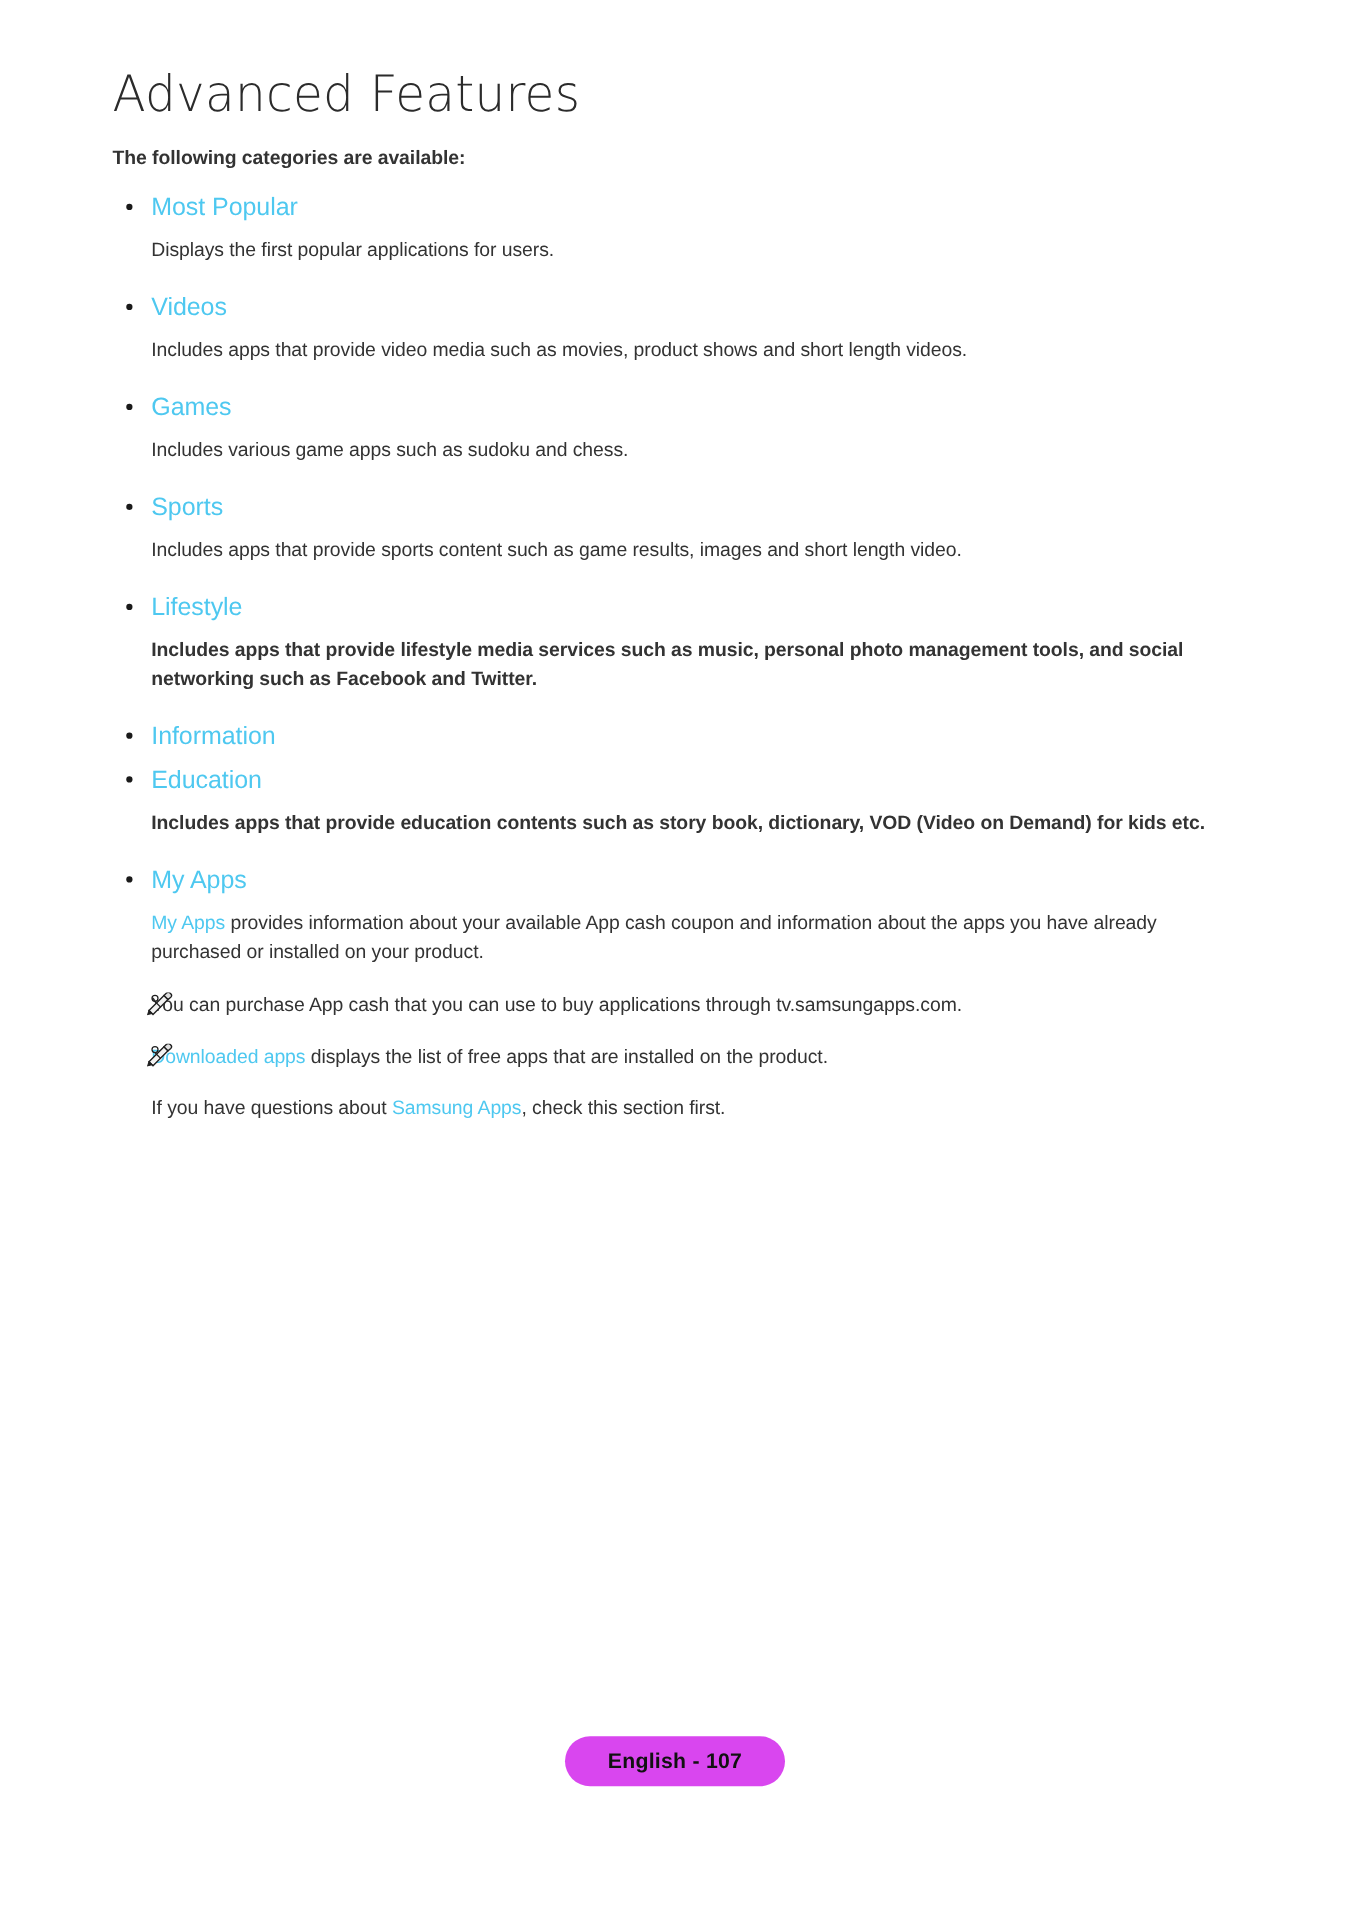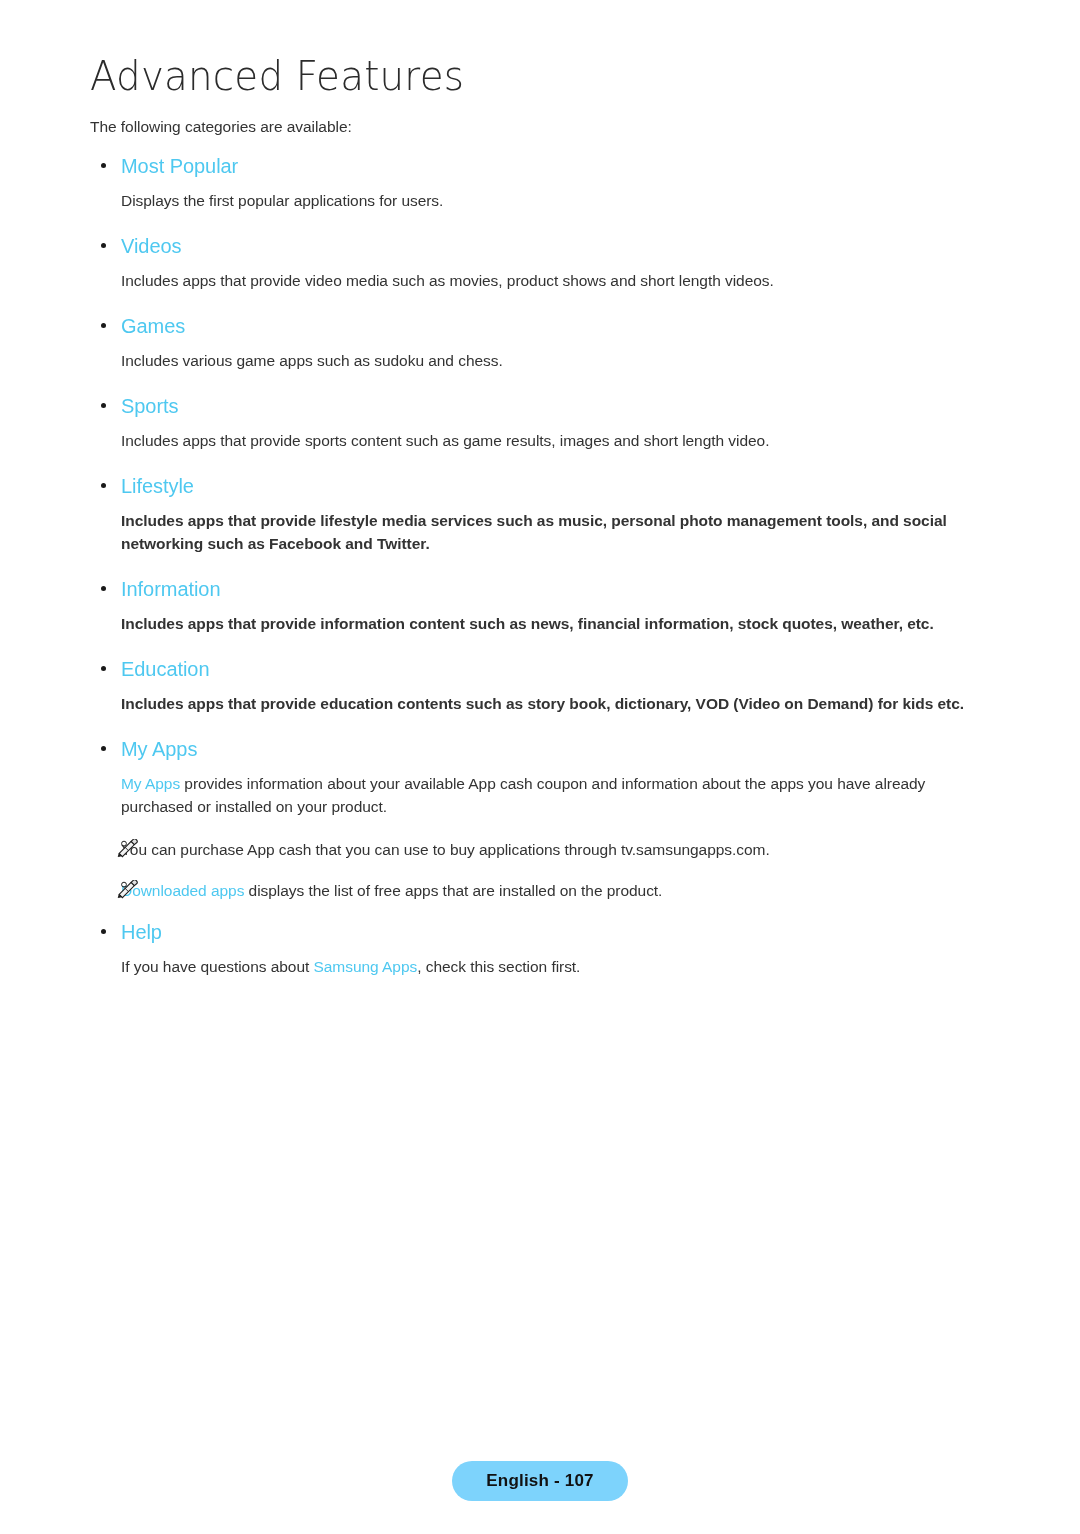--- a/index.html
+++ b/index.html
@@ -57,20 +57,21 @@
     border-bottom: 1.6px solid #4d4d4d;
     letter-spacing: -0.1px;
   }
 
   .lead-line {
     font-size: 15.5px;
     line-height: 22px;
     color: #333333;
     margin: 0 0 16px 0;
     letter-spacing: -0.05px;
+    font-weight: bold;
   }
 
   
   .cat-list {
     list-style: none;
     margin: 0;
     padding: 0;
   }
   .cat-item {
     margin: 0 0 0 0;
@@ -136,24 +137,24 @@
     color: #333333;
     margin: 0 0 20px 0;
     letter-spacing: -0.05px;
     max-width: 880px;
   }
 
   
   .footer-pill {
     position: absolute;
     left: 452px;
-    top: 1461px;
+    top: 1389px;
     width: 176px;
     height: 40px;
-    background: #7dd3fc;
+    background: #d946ef;
     border-radius: 20px;
     display: flex;
     align-items: center;
     justify-content: center;
   }
   .footer-pill span {
     font-family: "Liberation Sans", sans-serif;
     font-weight: bold;
     font-size: 17px;
     color: #111111;
@@ -212,21 +213,20 @@
           <span>Lifestyle</span>
         </div>
         <div class="cat-desc wide">Includes apps that provide lifestyle media services such as music, personal photo management tools, and social networking such as Facebook and Twitter.</div>
       </li>
 
       <li class="cat-item">
         <div class="cat-term">
           <span class="bullet"></span>
           <span>Information</span>
         </div>
-        <div class="cat-desc wide">Includes apps that provide information content such as news, financial information, stock quotes, weather, etc.</div>
       </li>
 
       <li class="cat-item">
         <div class="cat-term">
           <span class="bullet"></span>
           <span>Education</span>
         </div>
         <div class="cat-desc wide">Includes apps that provide education contents such as story book, dictionary, VOD (Video on Demand) for kids etc.</div>
       </li>
 
@@ -261,24 +261,20 @@
               <path d="M2.2 17.4 L1.2 20.6 L4.6 19.8 Z" fill="#1f1f1f" stroke="#1f1f1f" stroke-width="0.9" transform="translate(0,-3)"></path>
               <path d="M7.2 10.4 L11.6 14.8" stroke="#1f1f1f" stroke-width="0.9" transform="translate(0,-3)"></path>
               <circle cx="7.0" cy="4.6" r="2.4" fill="none" stroke="#1f1f1f" stroke-width="1.0"></circle>
             </svg>
           </span>
           <span class="accent">Downloaded apps</span><span class="note-text"> displays the list of free apps that are installed on the product.</span>
         </div>
       </li>
 
       <li class="cat-item">
-        <div class="cat-term">
-          <span class="bullet"></span>
-          <span>Help</span>
-        </div>
         <div class="cat-desc">
           <span>If you have questions about </span><span class="accent">Samsung Apps</span><span>, check this section first.</span>
         </div>
       </li>
 
     </ul>
   </div>
 
   <div class="footer-pill">
     <span>English - 107</span>

